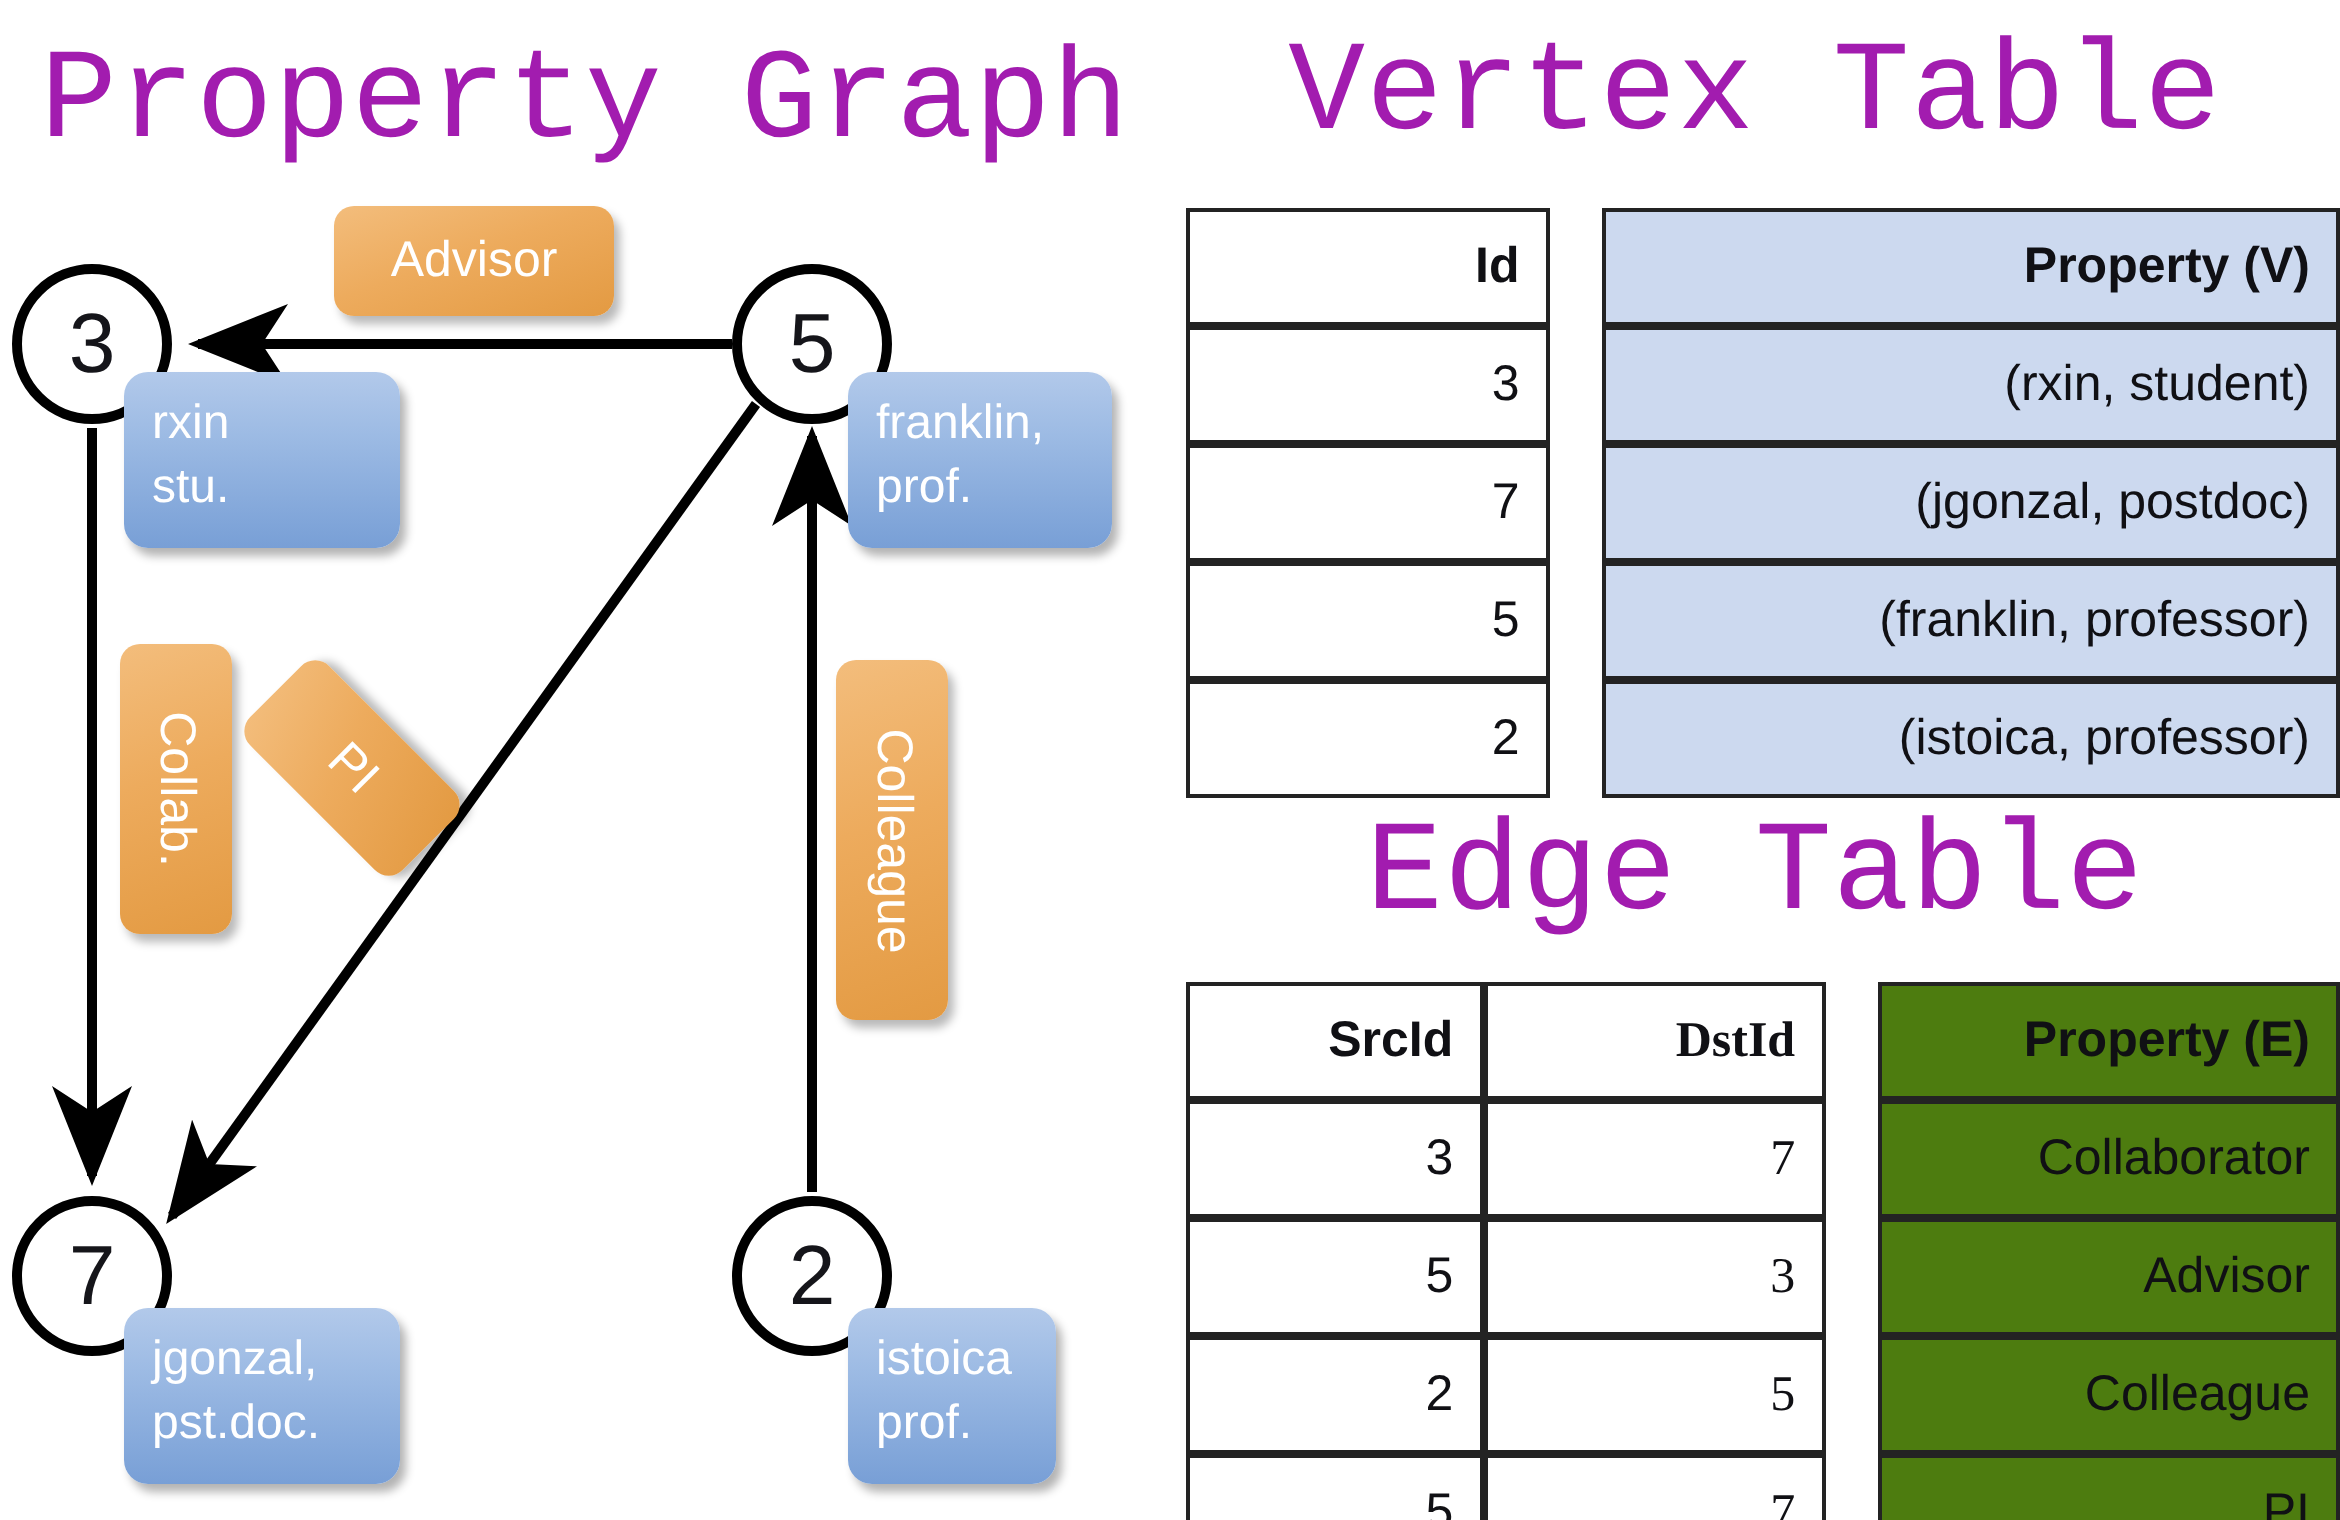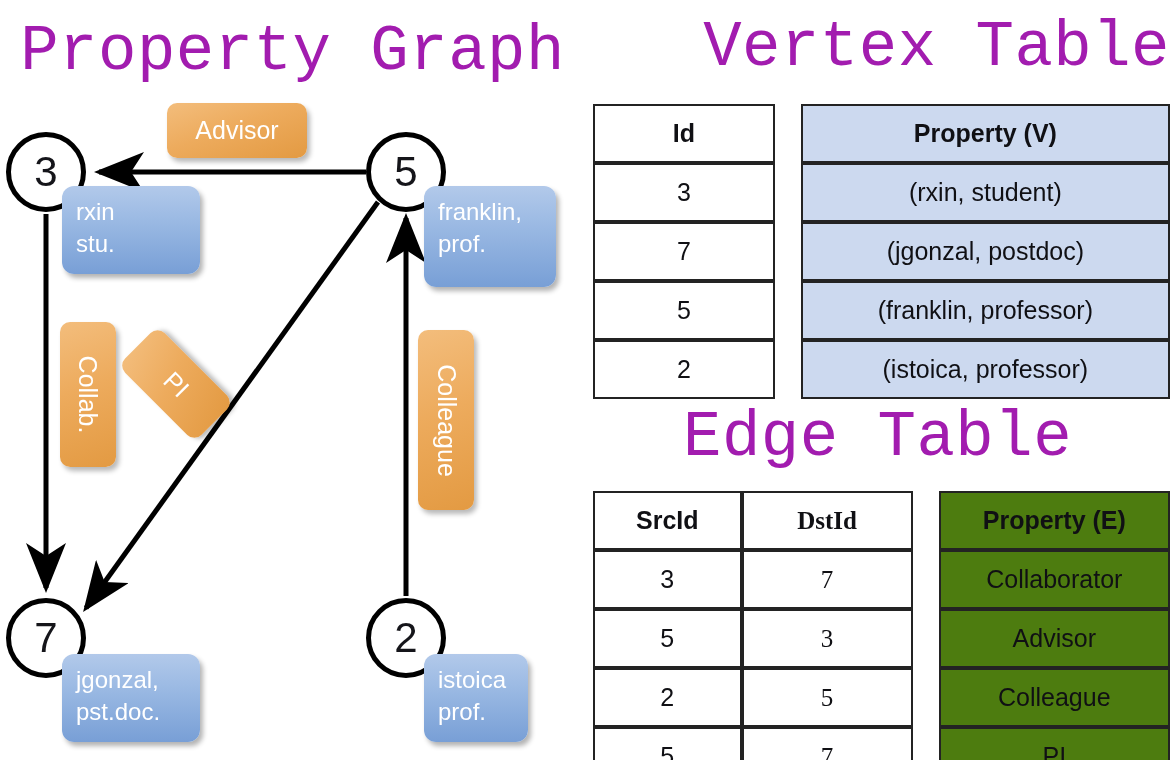--- a/index.html
+++ b/index.html
@@ -21,21 +21,21 @@
     position: absolute;
     font-family: Liberation Mono, monospace;
     font-weight: 300;
     font-size: 64px;
     letter-spacing: 0.5px;
     color: #a21caf;
     white-space: nowrap;
     text-align: center;
   }
   #title-property-graph { left: 0;   top: 16px;  width: 585px; }
-  #title-vertex-table   { left: 585px; top: 12px; width: 585px; text-align: right; }
+  #title-vertex-table   { left: 585px; top: 12px; width: 585px; }
   #title-edge-table     { left: 585px; top: 402px; width: 585px; }
 
   
   #graph-panel {
     position: absolute;
     left: 0; top: 0;
     width: 585px; height: 760px;
   }
   #graph-svg {
     position: absolute;
@@ -103,21 +103,21 @@
     position: absolute;
     border-collapse: separate;
     border-spacing: 0;
     font-family: "Liberation Sans", sans-serif;
   }
   .tbl td, .tbl th {
     border: 2px solid #232323;
     font-weight: 300;
     font-size: 25px;
     color: #101014;
-    text-align: center;
+    text-align: right;
     padding: 13px;
     height: 47px;
     box-sizing: border-box;
   }
   .tbl th {
     font-weight: 700;
     font-size: 25px;
   }
   .spacer-col {
     border: none !important;
@@ -172,21 +172,21 @@
   </div>
   <div class="node-circle" style="left:366px; top:598px;">
     <span>2</span>
   </div>
 
   <div class="prop-box" style="left:62px; top:186px; width:138px; height:88px;">
     <div>rxin</div>
     <div>stu.</div>
   </div>
 
-  <div class="prop-box" style="left:424px; top:186px; width:132px; height:101px;">
+  <div class="prop-box" style="left:424px; top:186px; width:132px; height:88px;">
     <div>franklin,</div>
     <div>prof.</div>
   </div>
 
   <div class="prop-box" style="left:62px; top:654px; width:138px; height:88px;">
     <div>jgonzal,</div>
     <div>pst.doc.</div>
   </div>
 
   <div class="prop-box" style="left:424px; top:654px; width:104px; height:88px;">

